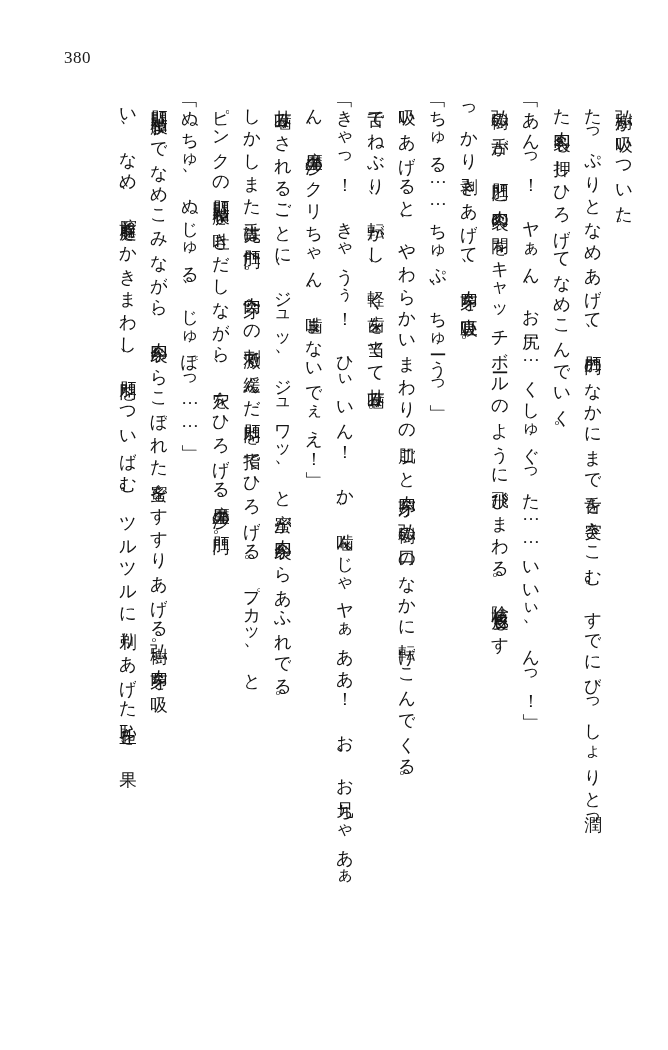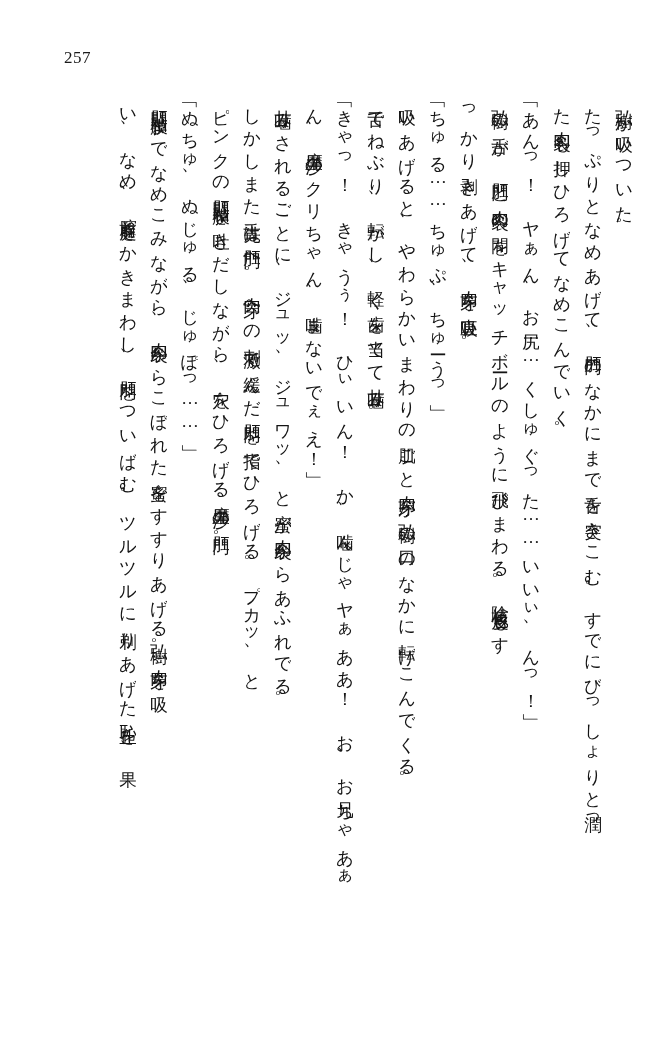--- a/index.html
+++ b/index.html
@@ -54,21 +54,21 @@
     overflow: hidden;
     font-family: "Liberation Serif", "DejaVu Serif", serif;
     color: #141414;
   }
 </style>
 </head>
 <body>
 
 <div id="page">
 
-  <div id="page-number">257</div>
+  <div id="page-number">380</div>
 
   <div id="body-text">
     <div class="vline">弘樹が吸いついた。</div>
     <div class="vline">たっぷりとなめあげて、肛門のなかにまで舌を突きこむ。すでにびっしょりと潤っ</div>
     <div class="vline">た肉裂も押しひろげてなめこんでいく。</div>
     <div class="vline">「あんっ！ ヤぁん、お尻……くしゅぐった……いいぃ、んっ！」</div>
     <div class="vline">弘樹の舌が、肛門と肉裂の間をキャッチボールのように飛びまわる。陰核包皮もす</div>
     <div class="vline">っかり剥きあげて、肉芽を直吸い。</div>
     <div class="vline">「ちゅる……ちゅぷ、ちゅーうっ」</div>
     <div class="vline">吸いあげると、やわらかいまわりの肌ごと肉芽が弘樹の口のなかに転げこんでくる。</div>

